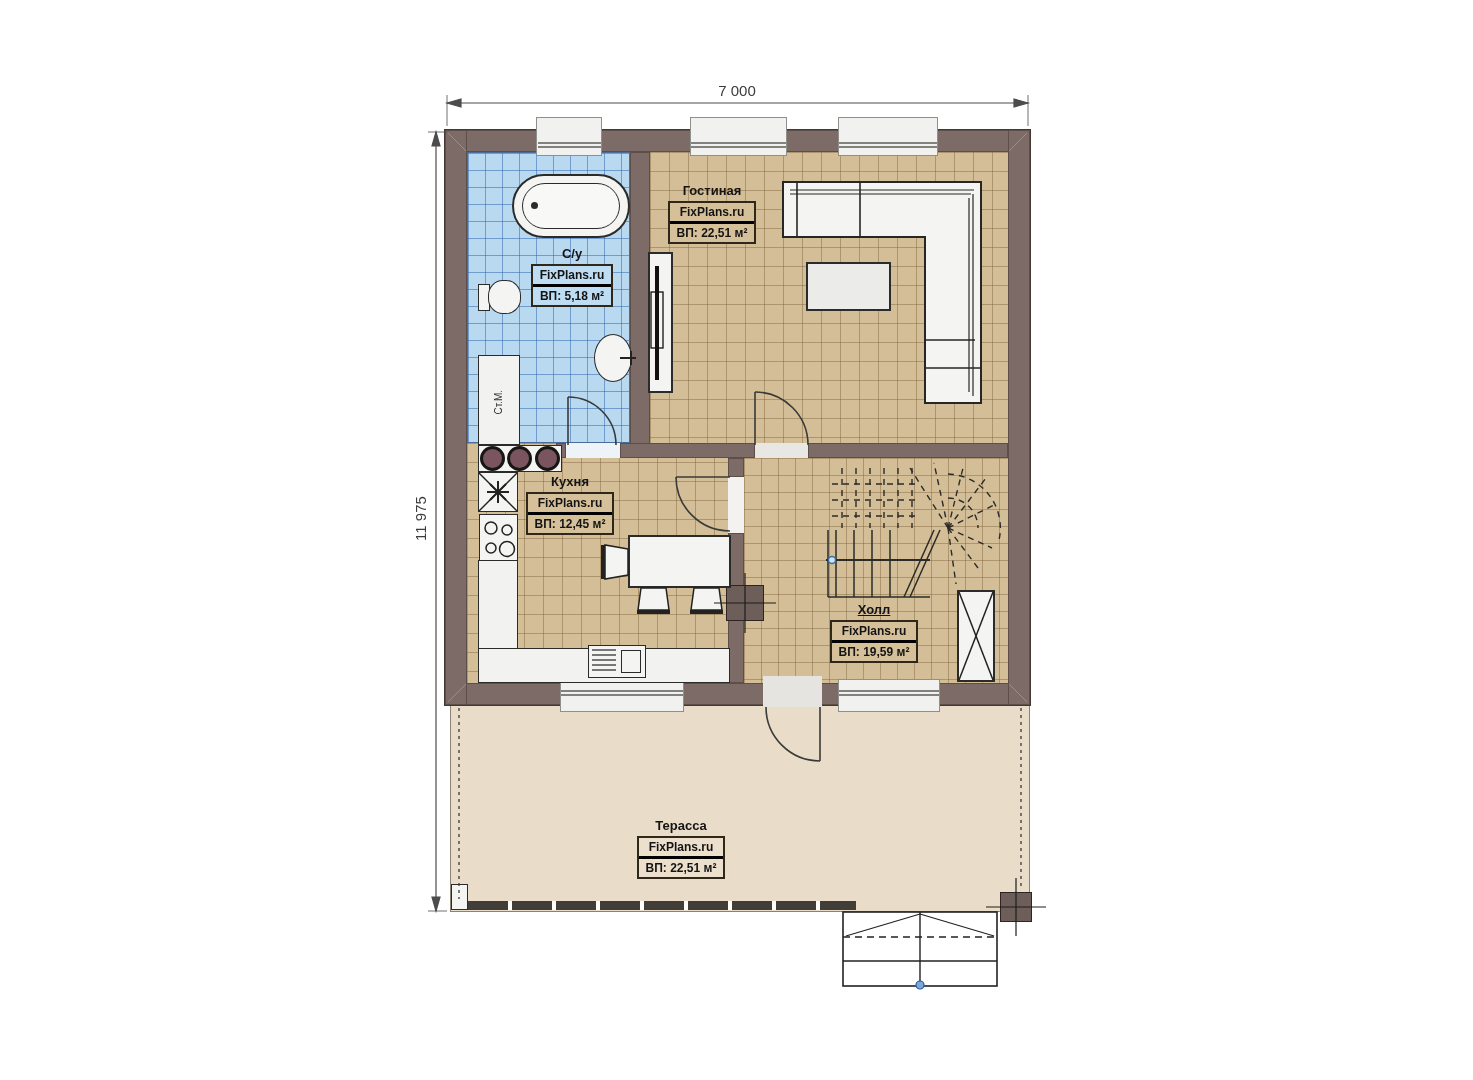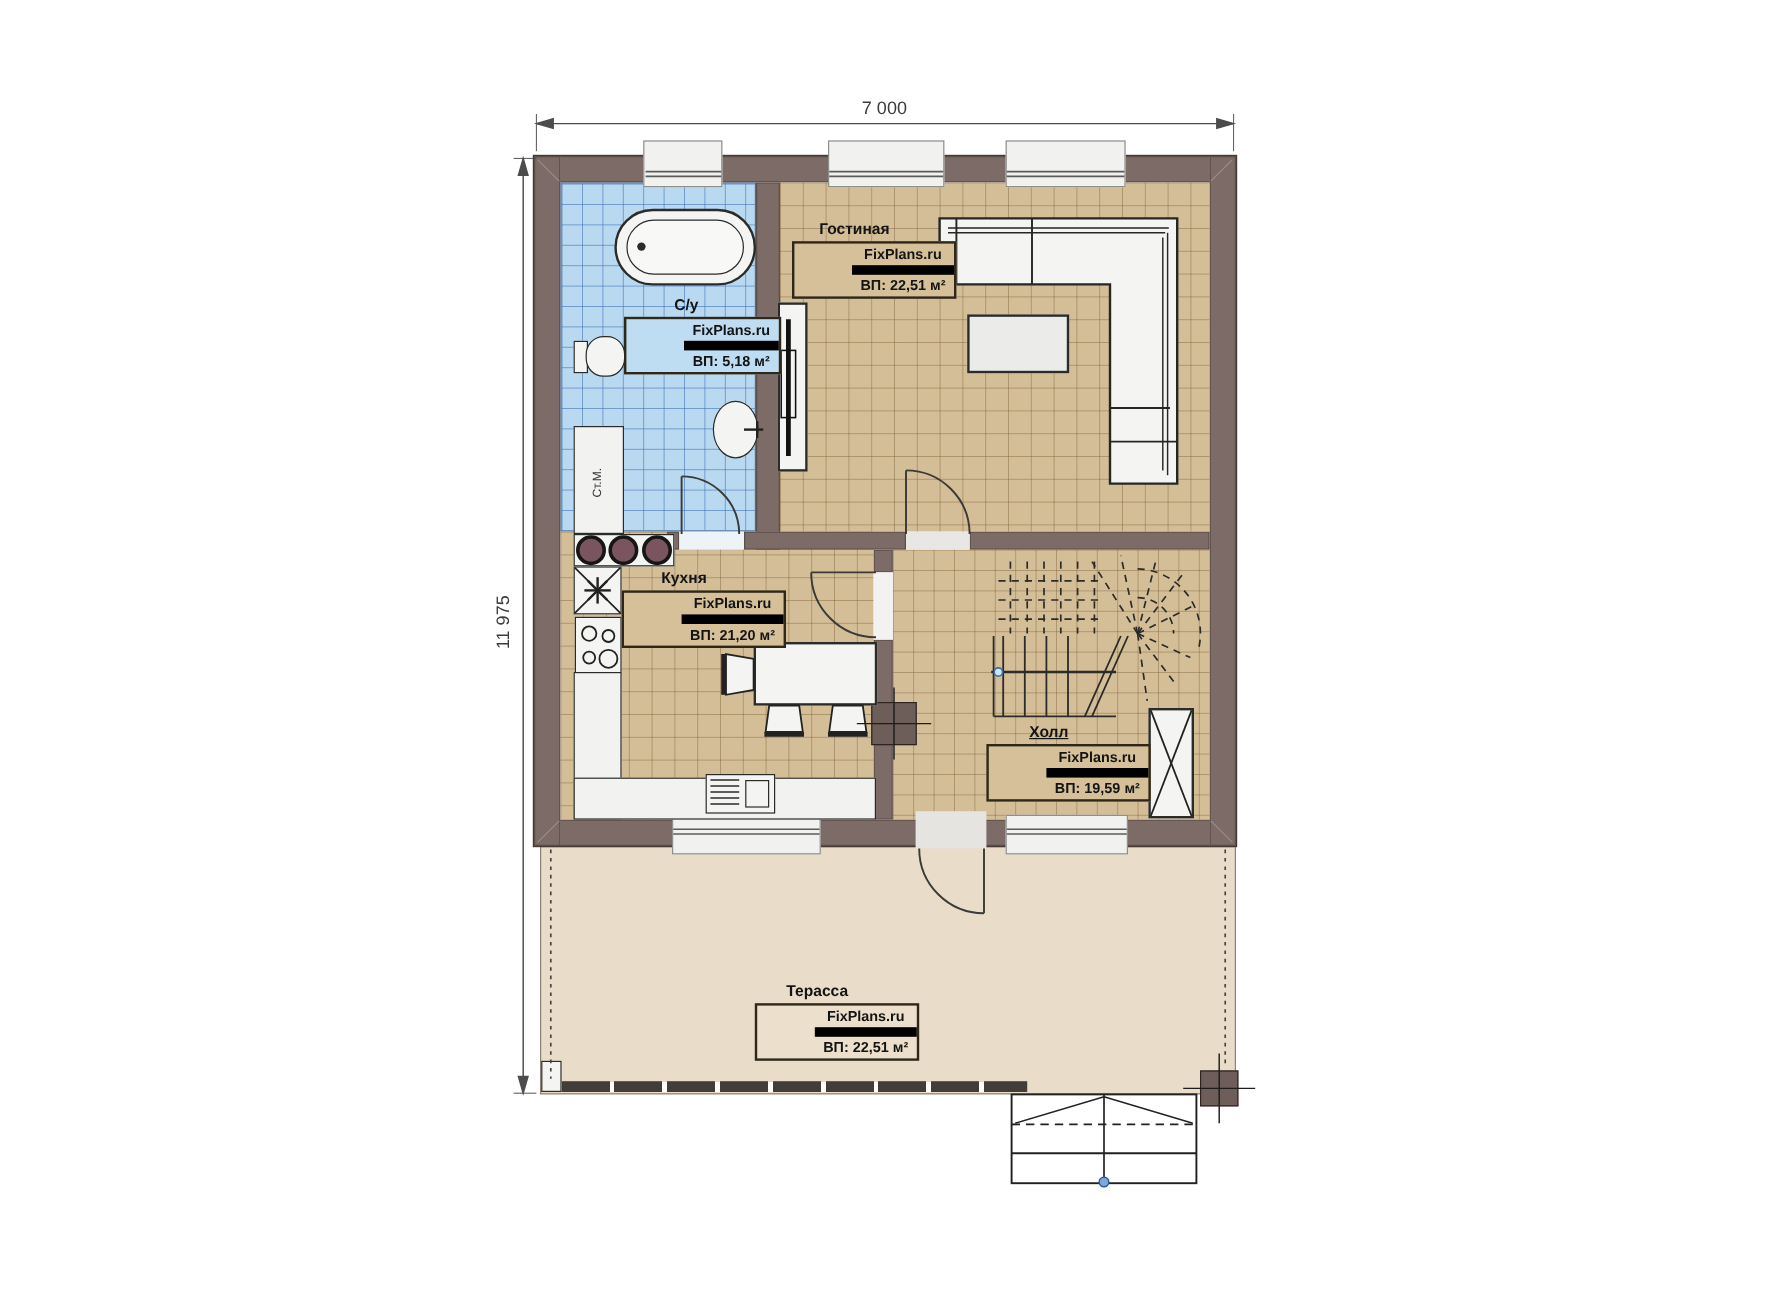--- a/index.html
+++ b/index.html
@@ -8,23 +8,23 @@
   .wall{position:absolute;box-sizing:border-box;background:#7c6b67;box-shadow:inset 0 0 0 1px rgba(45,34,30,.4);}
   .floor-bath{background-color:#b9d9f1;background-image:linear-gradient(rgba(52,105,178,.55) 1px,transparent 1px),linear-gradient(90deg,rgba(52,105,178,.55) 1px,transparent 1px);background-size:17px 17px;border:1px solid #4a6d9a;}
   .floor-room{background-color:#d4be98;background-image:linear-gradient(rgba(122,92,52,.42) 1px,transparent 1px),linear-gradient(90deg,rgba(122,92,52,.42) 1px,transparent 1px);background-size:19px 19px;}
   .floor-terrace{background:#e9ddc9;border:1px solid #8d8275;}
   .win{position:absolute;box-sizing:border-box;background:#f1f1ef;border:1px solid #8f8f8c;}
   .open{position:absolute;box-sizing:border-box;background:#e6e4e0;}
   .furn{position:absolute;box-sizing:border-box;background:#f4f4f2;border:2px solid #2b2b29;}
   .thin{border-width:1.5px;}
   .rlabel{position:absolute;text-align:center;color:#141414;}
   .rname{font-weight:bold;font-size:13px;margin-bottom:3px;white-space:nowrap;}
-  .lbox{border:2px solid #2f2718;display:inline-block;padding-left:48px;}
+  .lbox{border:2px solid #2f2718;display:inline-block;}
   .lrow{font-weight:bold;font-size:12px;padding:2px 7px;white-space:nowrap;}
-  .lrow + .lrow{border-top:8px solid #000000;}
+  .lrow + .lrow{border-top:3px solid #000000;}
   .dim{position:absolute;color:#3c3c3c;font-size:15px;text-align:center;}
   .vtext{writing-mode:vertical-rl;transform:rotate(180deg);font-size:10px;color:#333;}
   svg{position:absolute;left:0;top:0;pointer-events:none;}
 </style>
 </head>
 <body>
 
 <div id="plan">
 
   <div class="abs floor-bath" style="left:467px;top:152px;width:163px;height:291px;"></div>
@@ -271,21 +271,21 @@
     <div class="lbox" style="background:#d6c09a;">
       <div class="lrow">FixPlans.ru</div>
       <div class="lrow">ВП: 22,51 м²</div>
     </div>
   </div>
 
   <div class="rlabel" style="left:518px;top:474px;width:104px;">
     <div class="rname">Кухня</div>
     <div class="lbox" style="background:#d6c09a;">
       <div class="lrow">FixPlans.ru</div>
-      <div class="lrow">ВП: 21,20 м²</div>
+      <div class="lrow">ВП: 12,45 м²</div>
     </div>
   </div>
 
   <div class="rlabel" style="left:822px;top:602px;width:104px;text-decoration:underline;">
     <div class="rname">Холл</div>
     <div class="lbox" style="background:#d6c09a;">
       <div class="lrow">FixPlans.ru</div>
       <div class="lrow">ВП: 19,59 м²</div>
     </div>
   </div>

